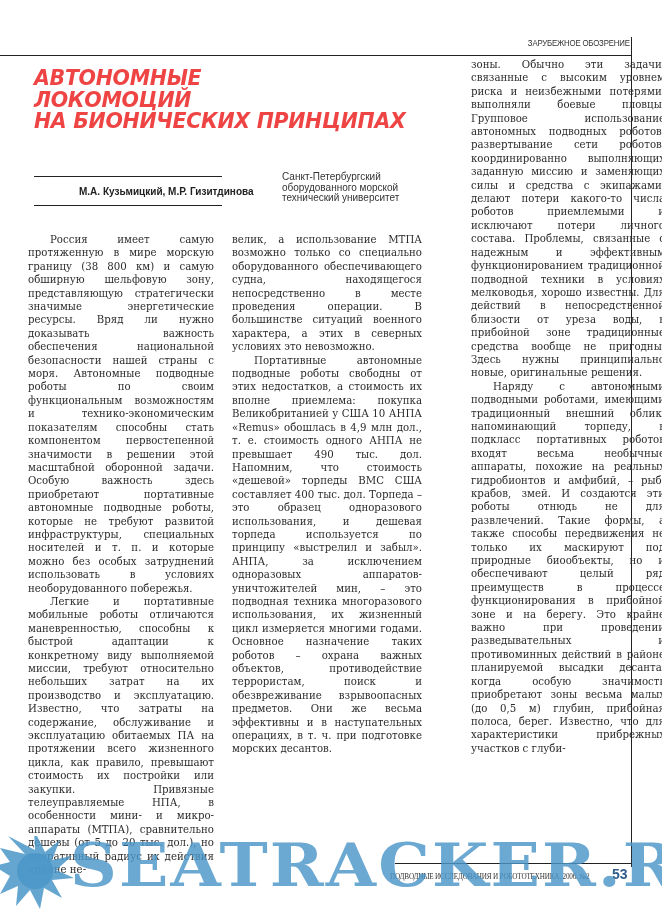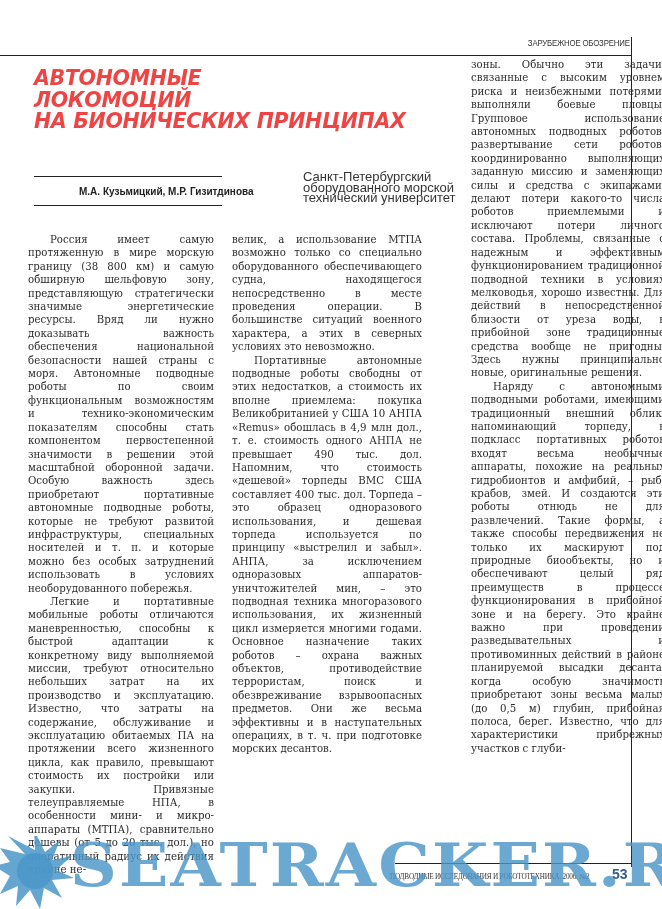--- a/index.html
+++ b/index.html
@@ -8,21 +8,21 @@
 
     .rubric { position: absolute; right: 32px; top: 38px; font-family: "Liberation Sans", sans-serif; font-size: 8.5px; color: #333; letter-spacing: -0.2px; transform: scaleX(0.92); transform-origin: right; }
     .rubric-line { position: absolute; left: 0; top: 55px; width: 631px; height: 1px; background: #222; }
     .vline { position: absolute; left: 631px; top: 37px; width: 1px; height: 830px; background: #222; }
 
     .title { position: absolute; left: 34px; top: 68px; font-family: "DejaVu Sans", sans-serif; font-weight: bold; font-size: 20.5px; line-height: 21.5px; color: #ef4444; letter-spacing: -0.3px; font-style: italic; }
     .title div { white-space: nowrap; }
 
     .auth-line { position: absolute; left: 34px; width: 188px; height: 1px; background: #222; }
     .authors { position: absolute; left: 34px; top: 186px; font-family: "Liberation Sans", sans-serif; font-weight: bold; font-size: 10px; color: #222; padding-left: 45px; }
-    .affil { position: absolute; left: 303px; top: 172px; font-family: "Liberation Sans", sans-serif; font-size: 13px; line-height: 10.5px; color: #333; }
+    .affil { position: absolute; left: 282px; top: 172px; font-family: "Liberation Sans", sans-serif; font-size: 10px; line-height: 10.5px; color: #333; }
 
     .col { position: absolute; font-family: "DejaVu Serif", serif; font-size: 10.2px; line-height: 13.4px; color: #2c2c2c; text-align: justify; }
     .col p { margin: 0; }
     .col .ind { text-indent: 22px; }
     .col1 { left: 28px; top: 233px; width: 186px; }
     .col2 { left: 232px; top: 233px; width: 190px; }
     .col3 { left: 430px; top: 58px; width: 194px; margin-left: 41px; }
 
     .foot-line { position: absolute; left: 395px; top: 863px; width: 237px; height: 1px; background: #222; }
     .footer { position: absolute; left: 390px; top: 873px; font-family: Liberation Serif, serif; font-size: 7.2px; color: #333; letter-spacing: -0.2px; white-space: nowrap; text-align: right; }

